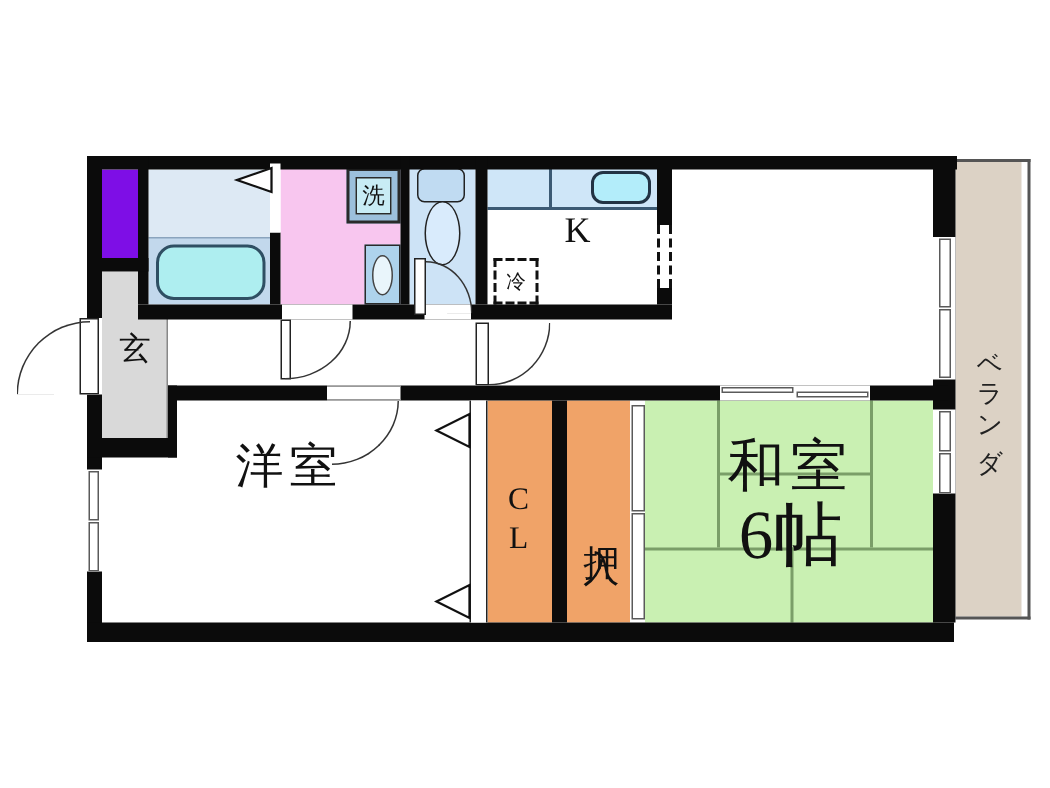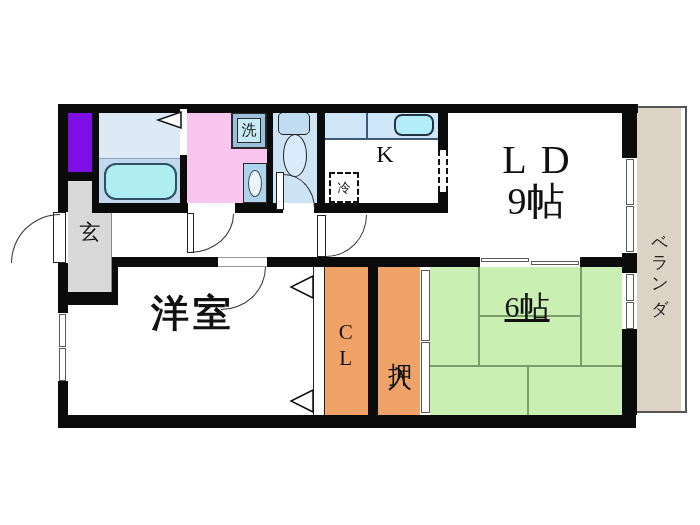--- a/index.html
+++ b/index.html
@@ -119,30 +119,27 @@
     <polygon points="313,276 313,298 291,287" fill="#fff" stroke="#111" stroke-width="1.5"></polygon>
     <polygon points="313,390 313,412 291,401" fill="#fff" stroke="#111" stroke-width="1.5"></polygon>
   </svg>
 
   <div class="lbl" style="left:68px;top:221px;width:44px;font-size:21px;">玄</div>
 
   <div class="lbl" style="left:345px;top:142px;width:80px;">
     <div style="font-size:24px;">K</div>
   </div>
 
-  <div class="lbl" style="left:448px;top:138px;width:176px;">
-    <div style="font-size:40px;letter-spacing:14px;padding-left:14px;">LD</div>
-    <div style="font-size:38px;">9帖</div>
-  </div>
 
   <div class="lbl" style="left:80px;top:293px;width:226px;">
-    <div style="font-size:38px;letter-spacing:4px;font-weight:bold;">洋室</div>
+    <div style="font-size:32px;letter-spacing:4px;">洋室</div>
   </div>
 
   <div class="lbl" style="left:430px;top:291px;width:194px;">
-    <div style="font-size:30px;text-decoration:underline;">6帖</div>
+    <div style="font-size:38px;letter-spacing:4px;">和室</div>
+    <div style="font-size:46px;">6帖</div>
   </div>
 
   <div class="lbl vtxt" style="left:334px;top:308px;height:76px;font-size:21px;">CL</div>
   <div class="lbl vtxt" style="left:386px;top:304px;height:84px;font-size:24px;">押入</div>
   <div class="lbl vtxt" style="left:650px;top:216px;height:100px;font-size:17px;color:#222;">ベランダ</div>
 
 </div>
 
 </body></html>

